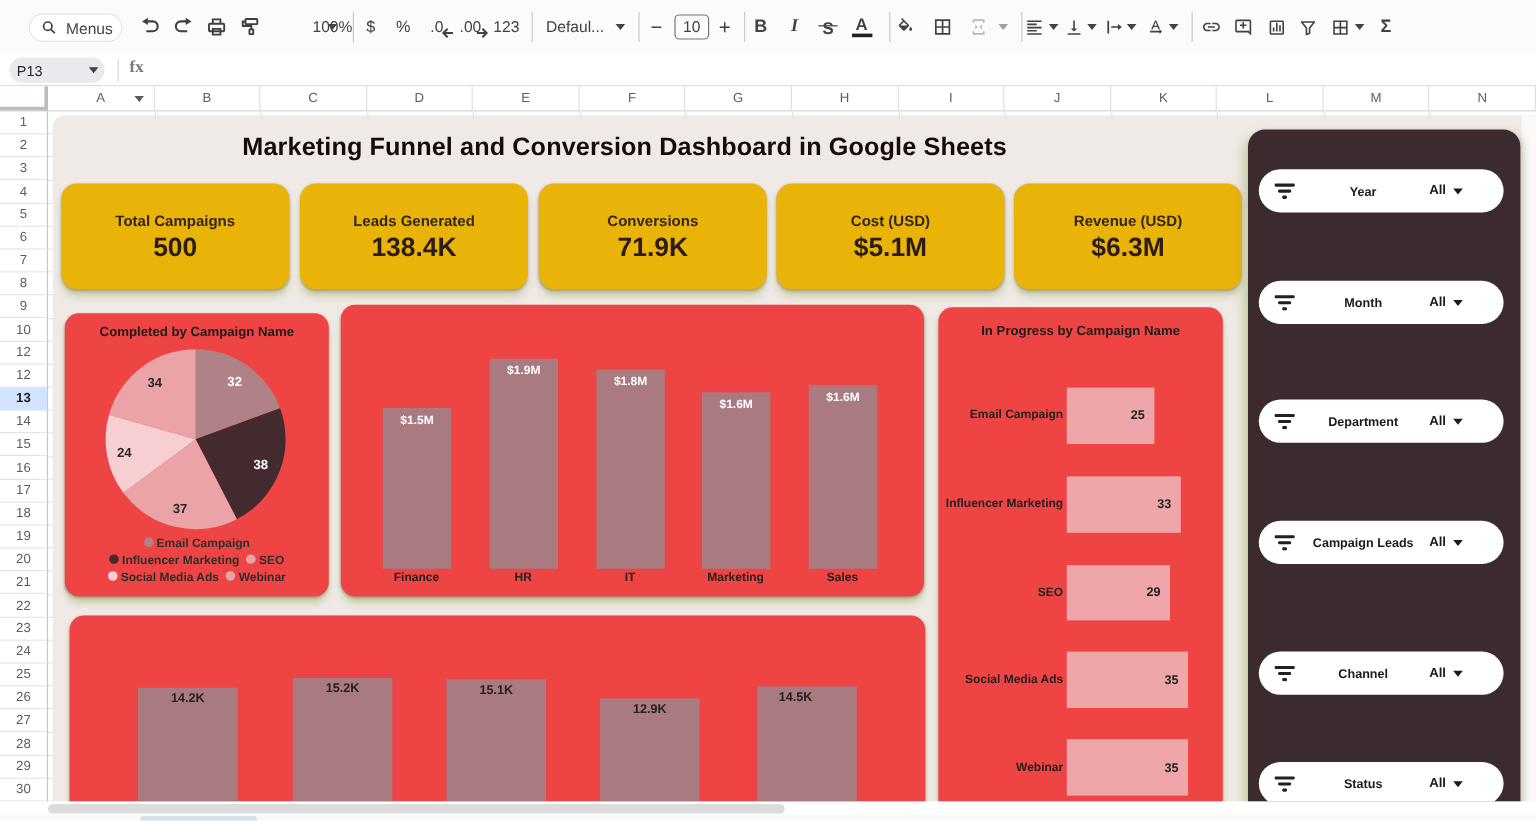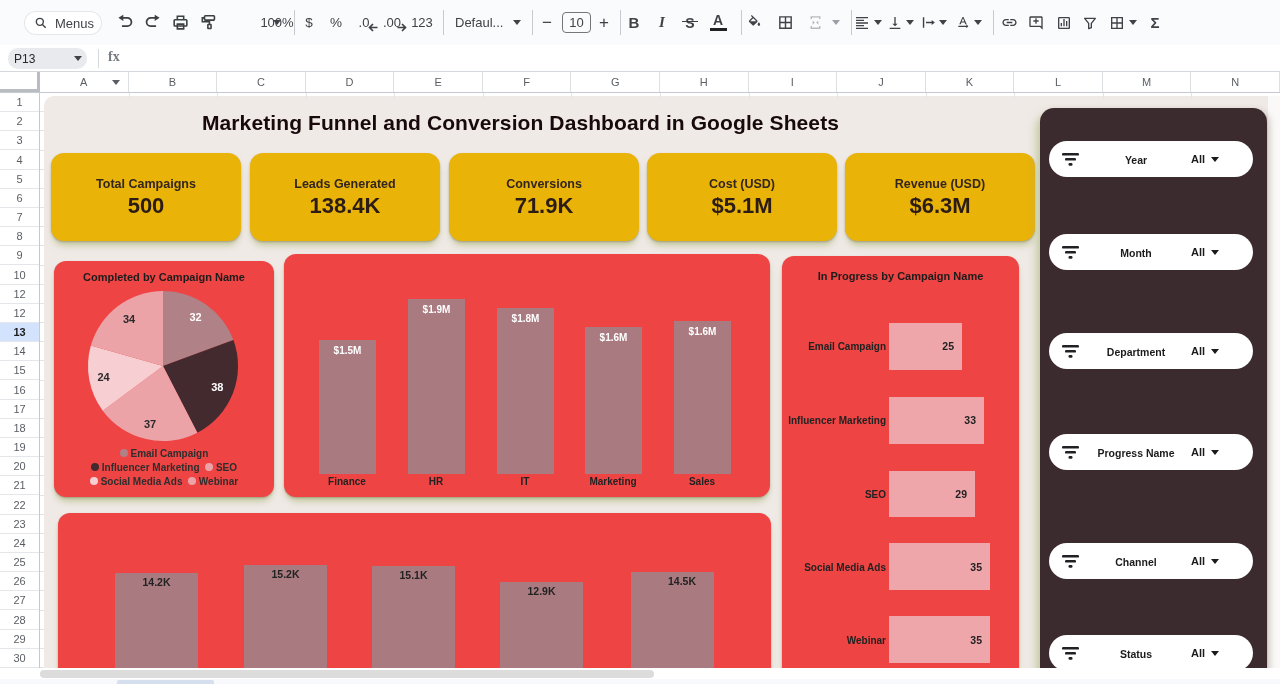--- a/index.html
+++ b/index.html
@@ -402,21 +402,21 @@
       <div class="card" style="left:14px; top:417px; width:713px; height:259px;">
         <div class="bar" style="left:57px;  top:60px; width:83px; height:200px;"></div>
         <div class="bar" style="left:186px; top:52px; width:83px; height:200px;"></div>
         <div class="bar" style="left:314px; top:53px; width:83px; height:200px;"></div>
         <div class="bar" style="left:442px; top:69px; width:83px; height:200px;"></div>
         <div class="bar" style="left:573px; top:59px; width:83px; height:200px;"></div>
         <div class="xlabel" style="left:57px;  top:63px; width:83px; font-size:10.5px;">14.2K</div>
         <div class="xlabel" style="left:186px; top:55px; width:83px; font-size:10.5px;">15.2K</div>
         <div class="xlabel" style="left:314px; top:56px; width:83px; font-size:10.5px;">15.1K</div>
         <div class="xlabel" style="left:442px; top:72px; width:83px; font-size:10.5px;">12.9K</div>
-        <div class="xlabel" style="left:573px; top:62px; width:64px; font-size:10.5px;margin-left:19px;">14.5K</div>
+        <div class="xlabel" style="left:573px; top:62px; width:64px; font-size:10.5px;">14.5K</div>
       </div>
 
       <div id="panel">
           <div class="slicer" style="top: 33px;">
             <svg class="flt" width="18" height="14" viewBox="0 0 18 14">
               <rect x="0" y="1" width="17" height="2.6" rx="1.2" fill="#202124"></rect>
               <rect x="3" y="6" width="11" height="2.6" rx="1.2" fill="#202124"></rect>
               <rect x="6.5" y="11" width="4" height="2.8" rx="1.2" fill="#202124"></rect>
             </svg>
             <div class="sl">Year</div>
@@ -442,21 +442,21 @@
             <div class="sl">Department</div>
             <div class="sall">All</div>
             <div class="scaret"></div>
           </div>
           <div class="slicer" style="top: 326px;">
             <svg class="flt" width="18" height="14" viewBox="0 0 18 14">
               <rect x="0" y="1" width="17" height="2.6" rx="1.2" fill="#202124"></rect>
               <rect x="3" y="6" width="11" height="2.6" rx="1.2" fill="#202124"></rect>
               <rect x="6.5" y="11" width="4" height="2.8" rx="1.2" fill="#202124"></rect>
             </svg>
-            <div class="sl">Progress Name</div>
+            <div class="sl">Campaign Leads</div>
             <div class="sall">All</div>
             <div class="scaret"></div>
           </div>
           <div class="slicer" style="top: 435px;">
             <svg class="flt" width="18" height="14" viewBox="0 0 18 14">
               <rect x="0" y="1" width="17" height="2.6" rx="1.2" fill="#202124"></rect>
               <rect x="3" y="6" width="11" height="2.6" rx="1.2" fill="#202124"></rect>
               <rect x="6.5" y="11" width="4" height="2.8" rx="1.2" fill="#202124"></rect>
             </svg>
             <div class="sl">Channel</div>

